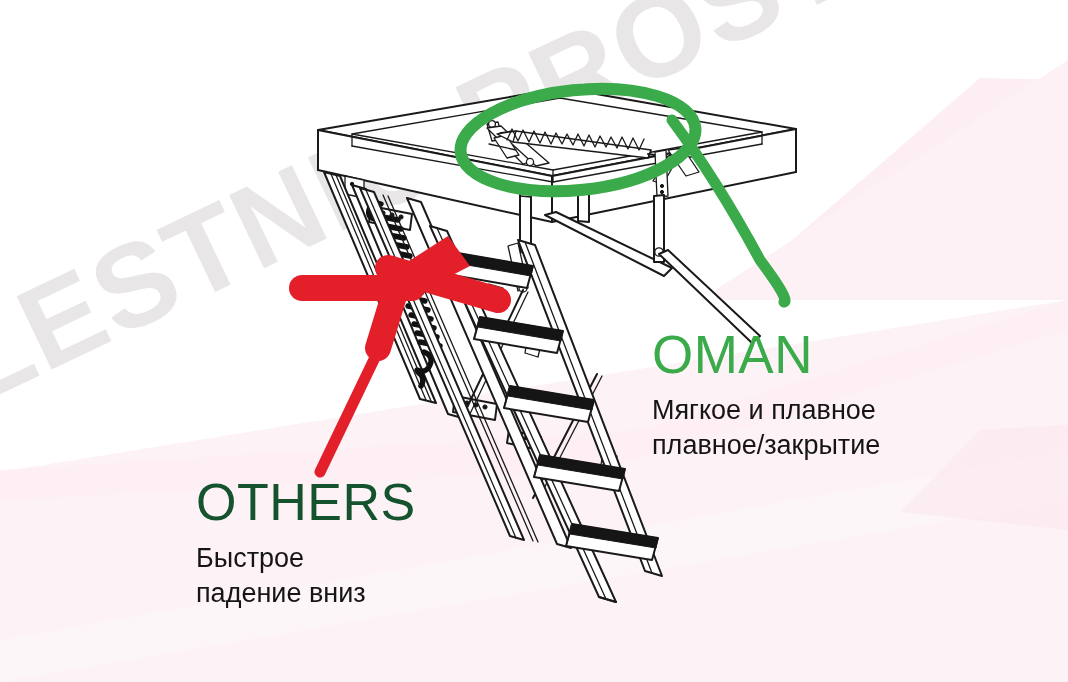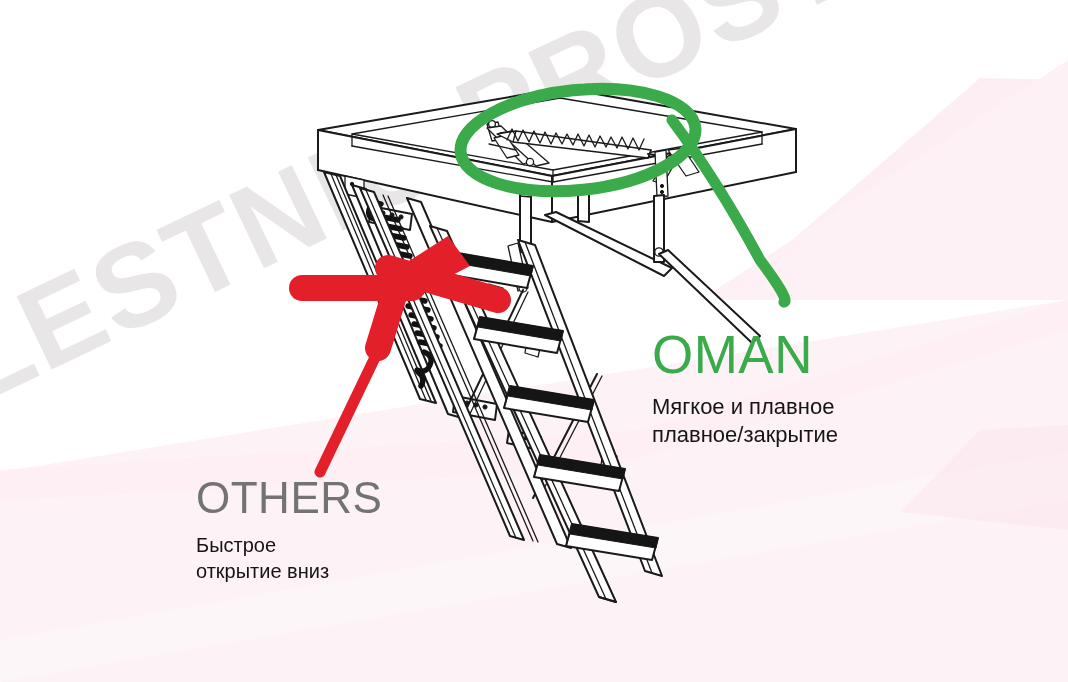--- a/index.html
+++ b/index.html
@@ -68,34 +68,34 @@
 
   #oman-callout {
     left: 652px;
     top: 328px;
   }
   #oman-callout .callout-title {
     color: #3aaa4a;
     font-size: 53px;
   }
   #oman-callout .callout-line {
-    font-size: 22px;
+    font-size: 27px;
   }
   #oman-callout .callout-body { margin-top: 12px; }
 
   #others-callout {
     left: 196px;
     top: 476px;
   }
   #others-callout .callout-title {
-    color: #737373;
-    font-size: 44px;
+    color: #14532d;
+    font-size: 52px;
   }
   #others-callout .callout-line {
-    font-size: 20px;
+    font-size: 27px;
   }
   #others-callout .callout-body { margin-top: 13px; }
 </style>
 </head>
 <body>
 
 <div id="stage">
 
   <div class="bg-layer">
     <svg width="1068" height="682" viewBox="0 0 1068 682">
@@ -338,17 +338,17 @@
     <div class="callout-body">
       <div class="callout-line">Мягкое и плавное</div>
       <div class="callout-line">плавное/закрытие</div>
     </div>
   </div>
 
   <div class="callout" id="others-callout">
     <div class="callout-title">OTHERS</div>
     <div class="callout-body">
       <div class="callout-line">Быстрое</div>
-      <div class="callout-line">открытие вниз</div>
+      <div class="callout-line">падение вниз</div>
     </div>
   </div>
 
 </div>
 
 </body></html>

